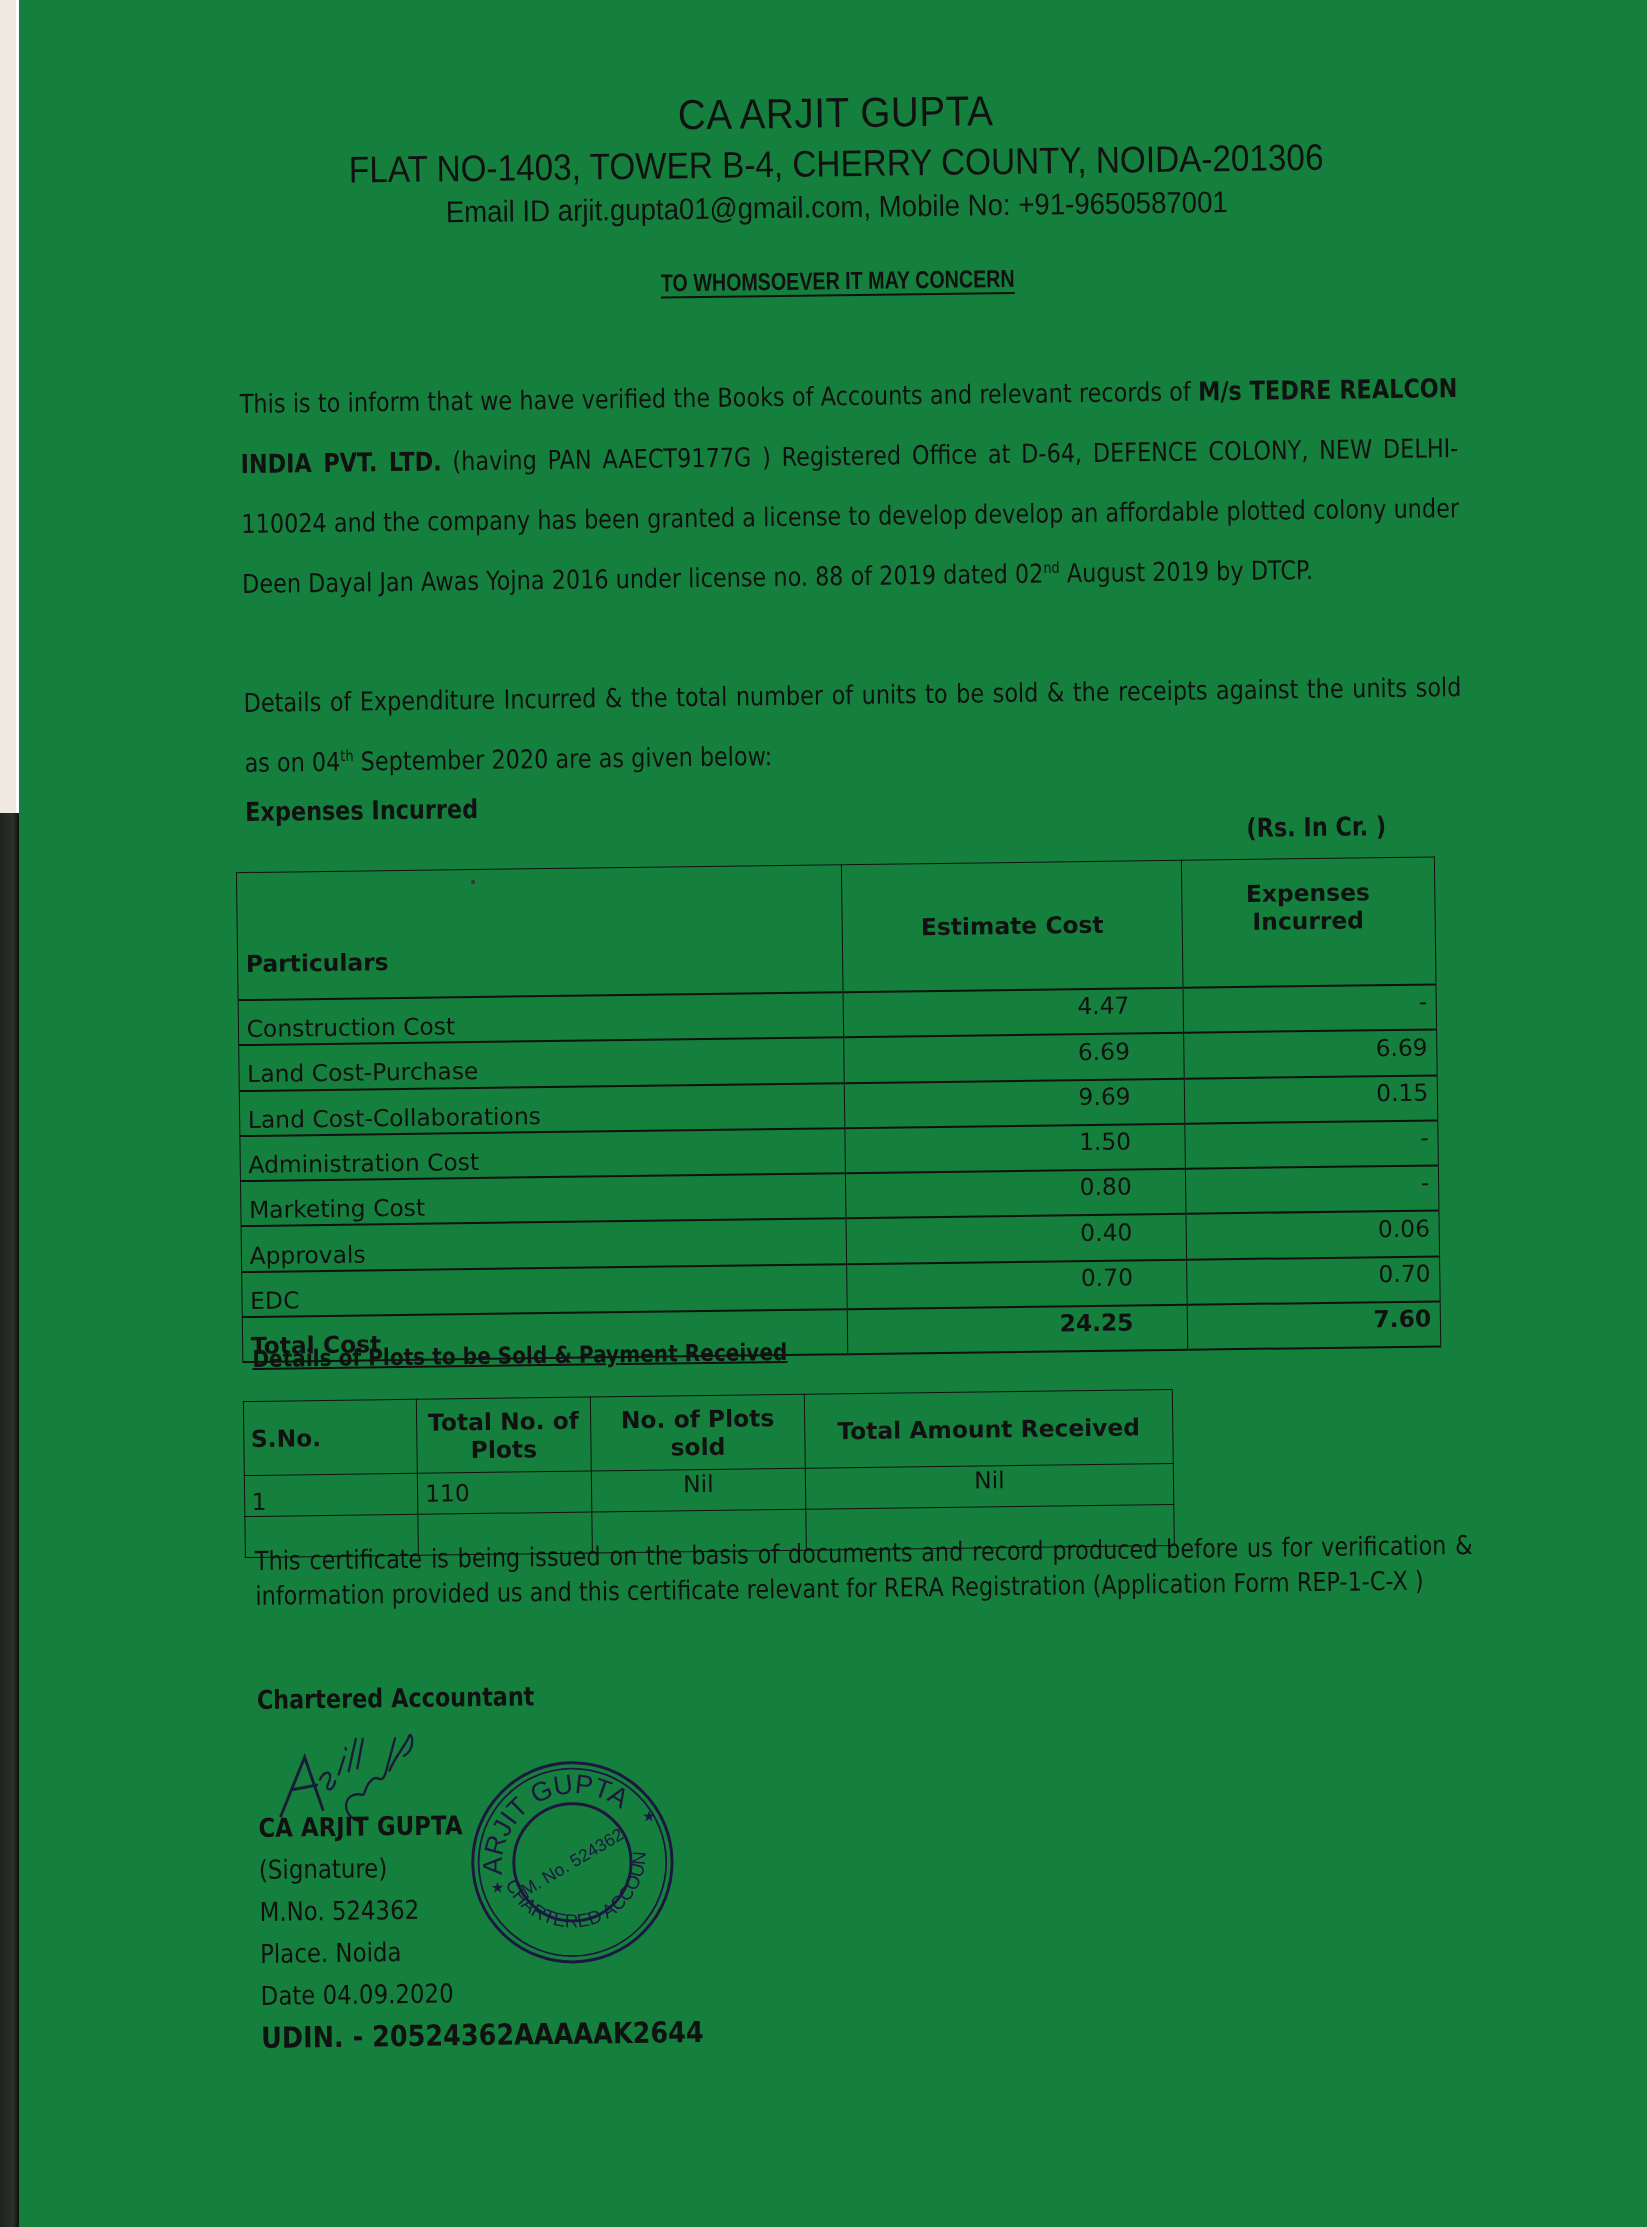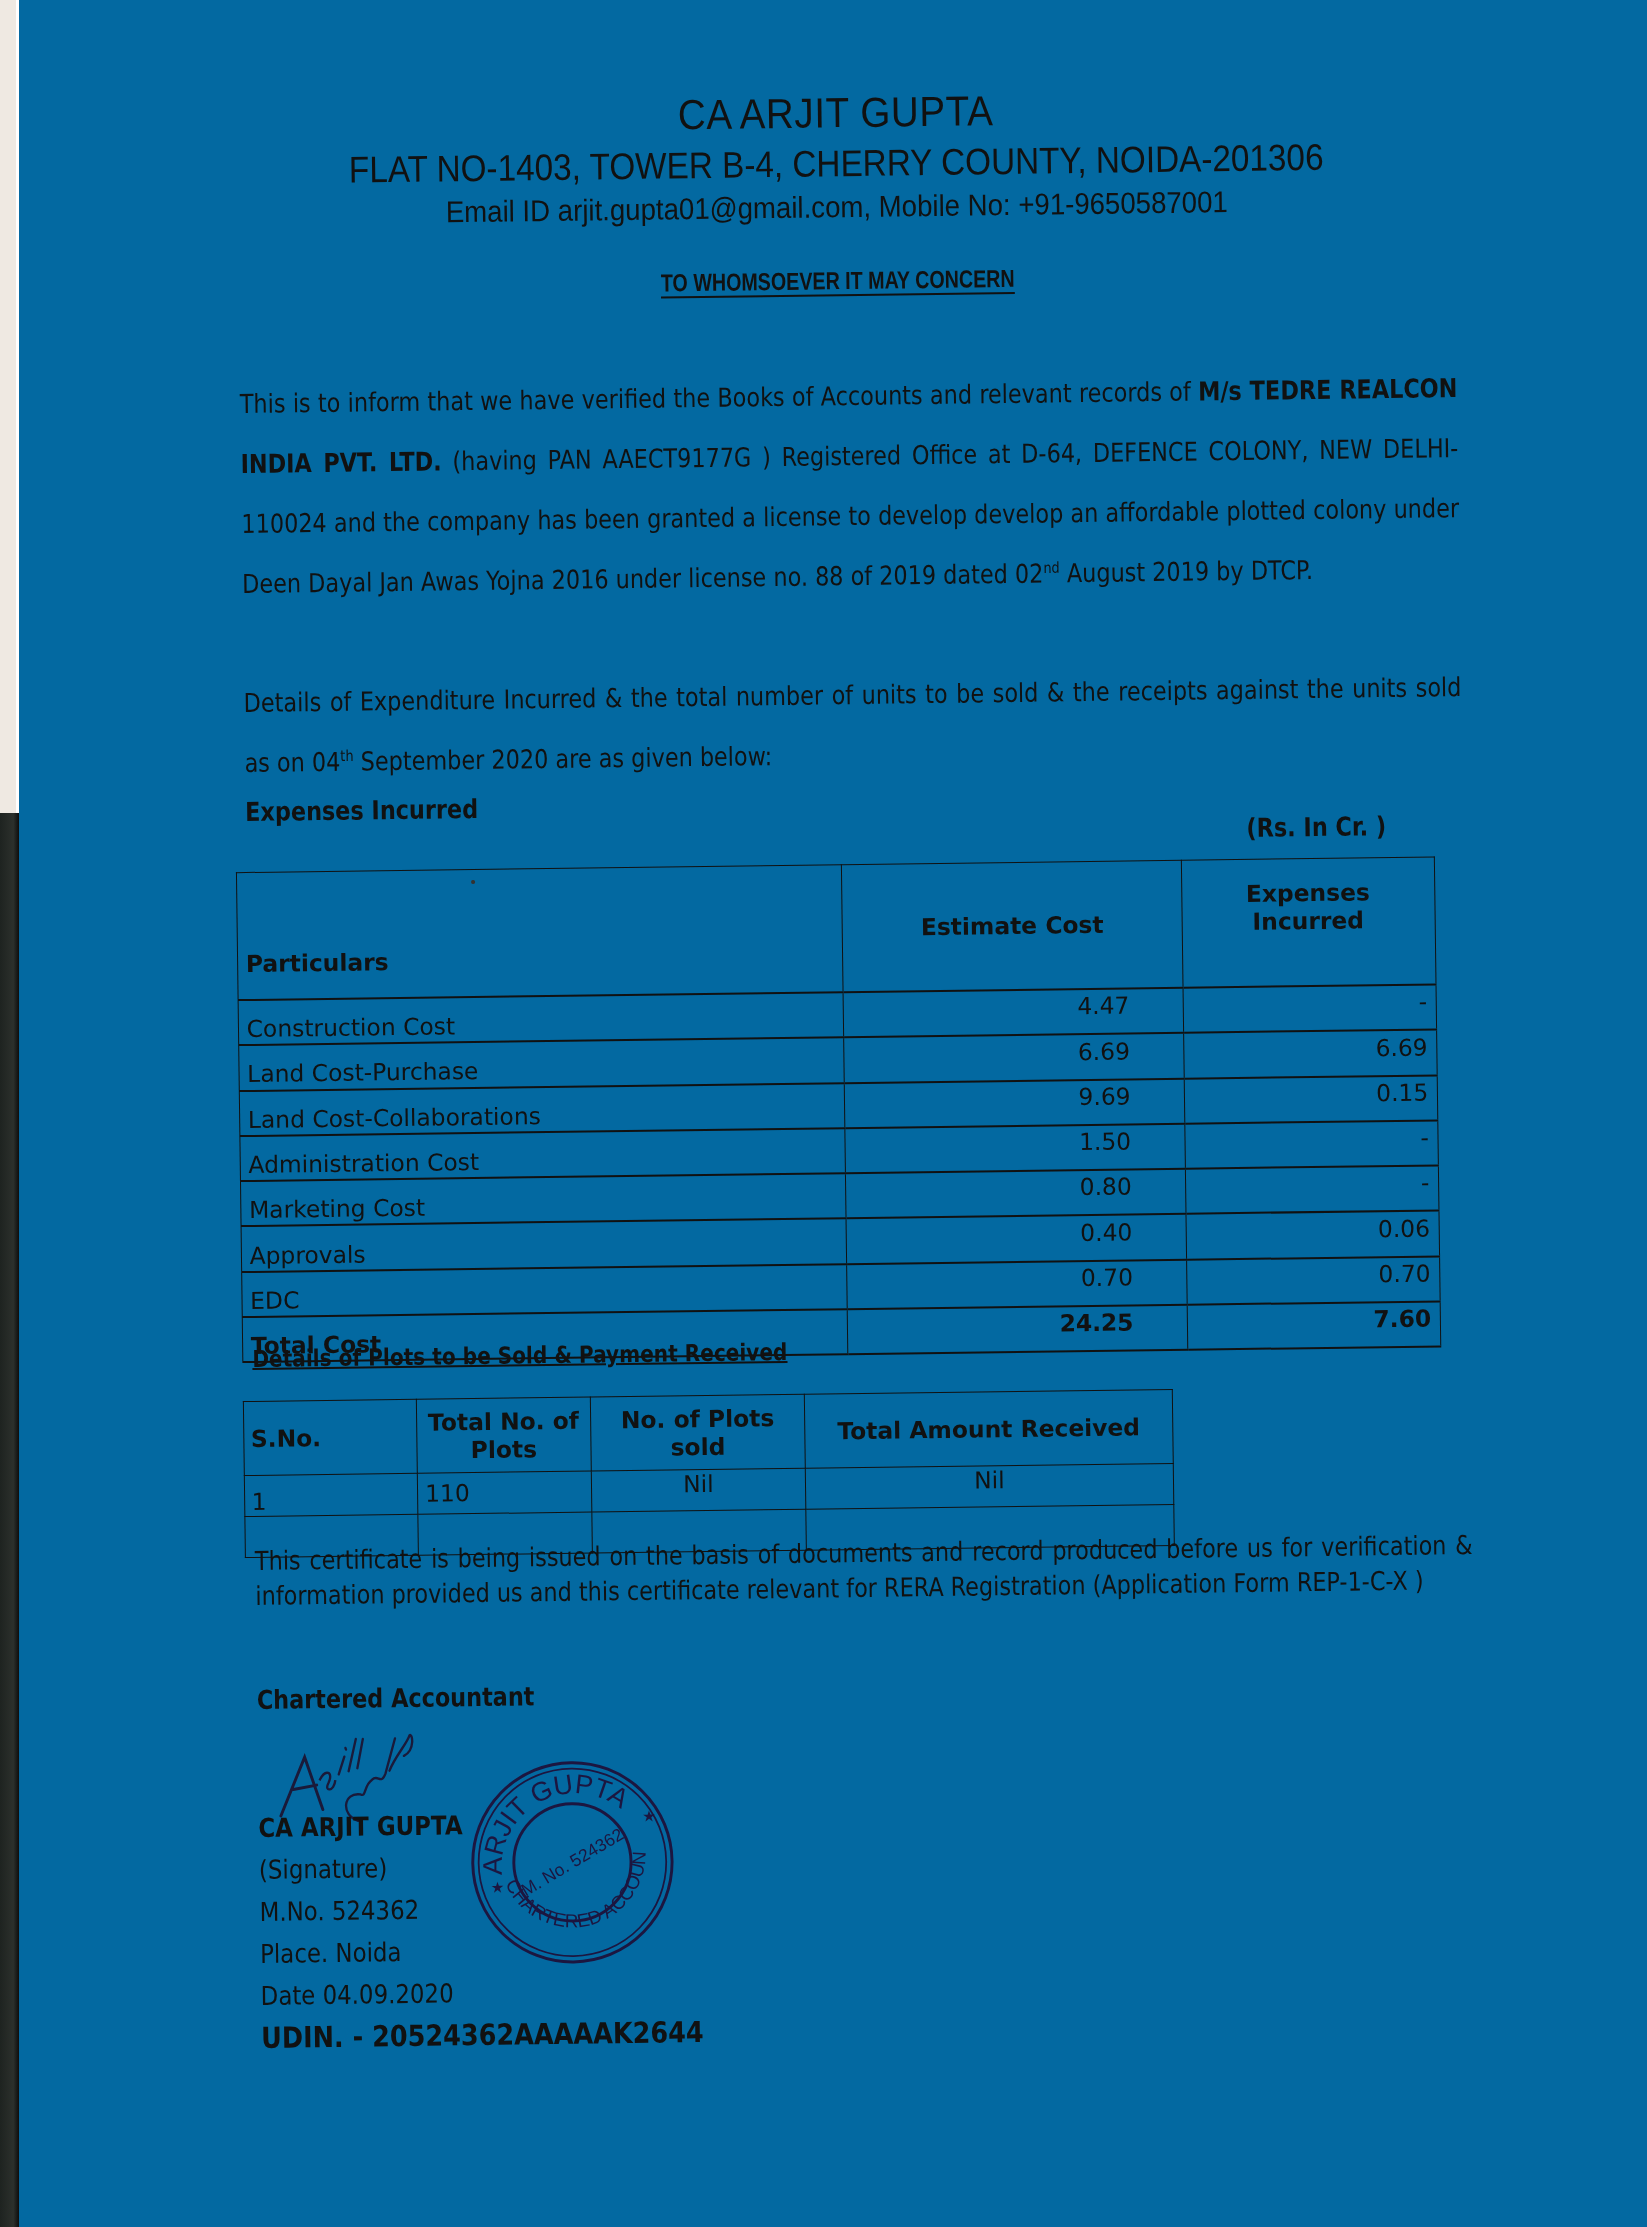--- a/index.html
+++ b/index.html
@@ -11,21 +11,21 @@
     .edge-left {
       position: absolute; left: 0; top: 813px; width: 18.7px; height: 1414px;
       background: linear-gradient(to right, #1e2320 0%, #2c302c 70%, #0d0d0d 100%);
     }
     .edge-left-top {
       position: absolute; left: 0; top: 0; width: 16.4px; height: 813px;
       background: #efe9e2;
     }
     .page {
       position: absolute; left: 18.7px; top: 0; right: 0; bottom: 0;
-      background: #0369a1;
+      background: #15803d;
     }
     .content {
       position: absolute; left: 227px; top: 0; width: 1252px;
       transform: rotate(-0.75deg); transform-origin: 0 877px;
     }
     
     .lh-name {
       position: absolute; top: 97px; left: 0; width: 1199px; text-align: center;
       font-family: "Liberation Sans", sans-serif; font-size: 42px; letter-spacing: 0.6px;
       transform: scaleX(0.92);

